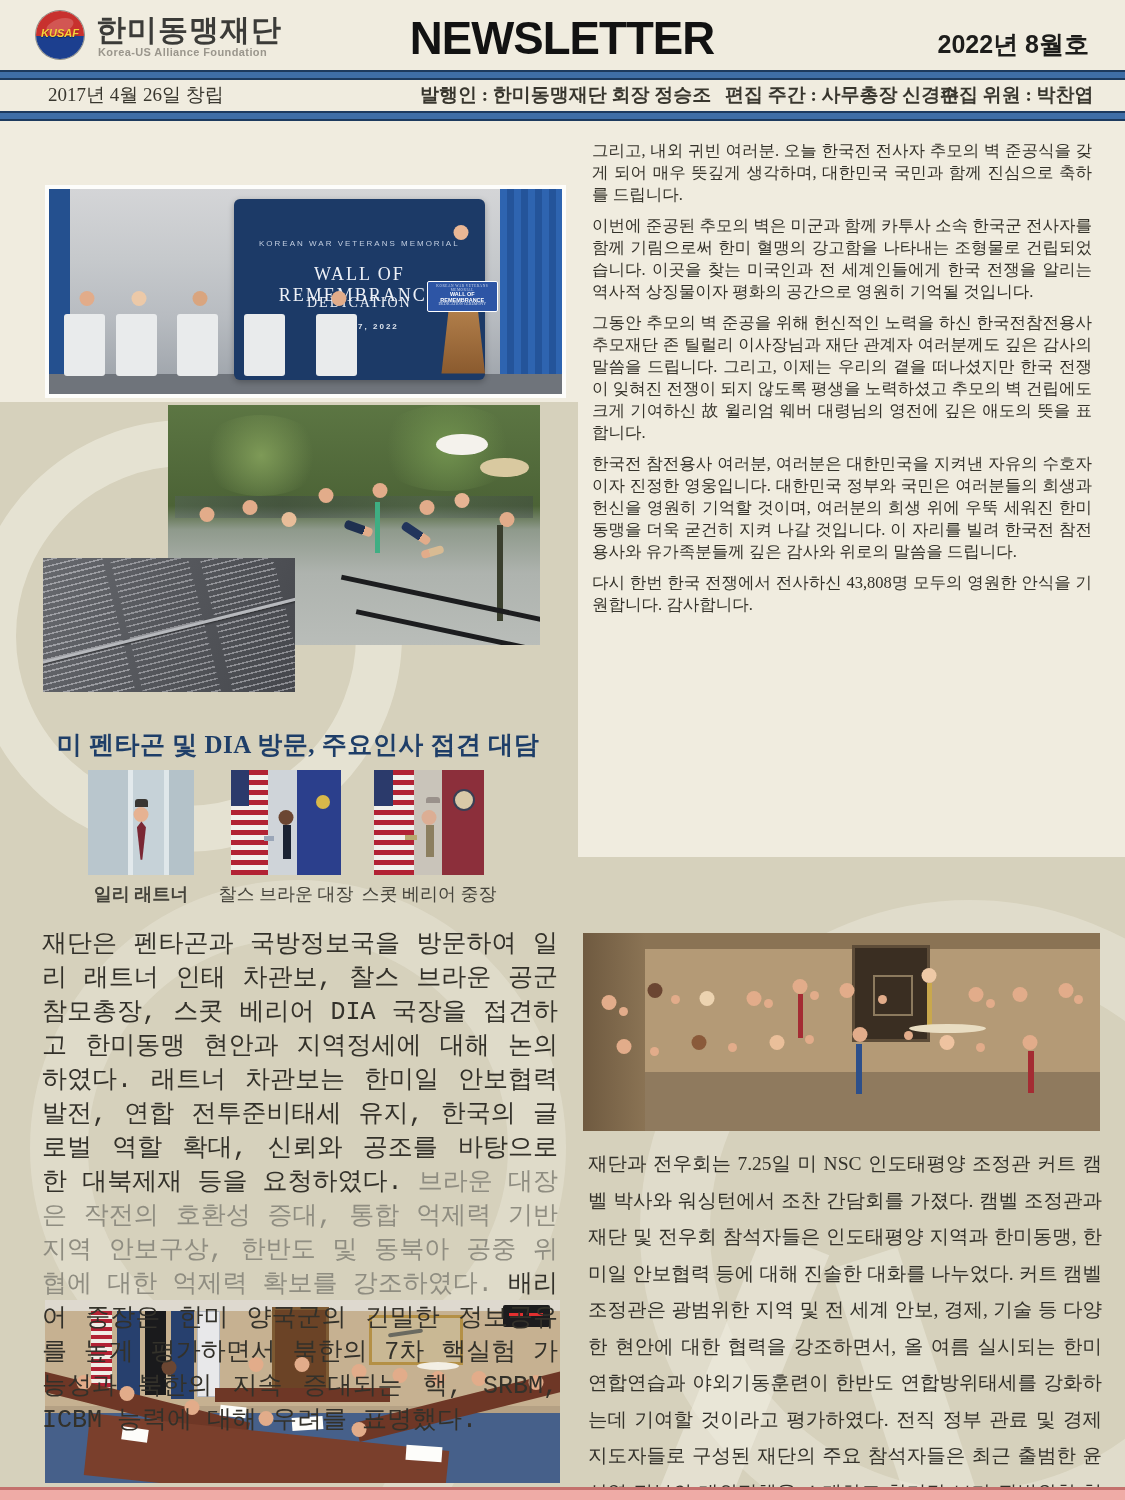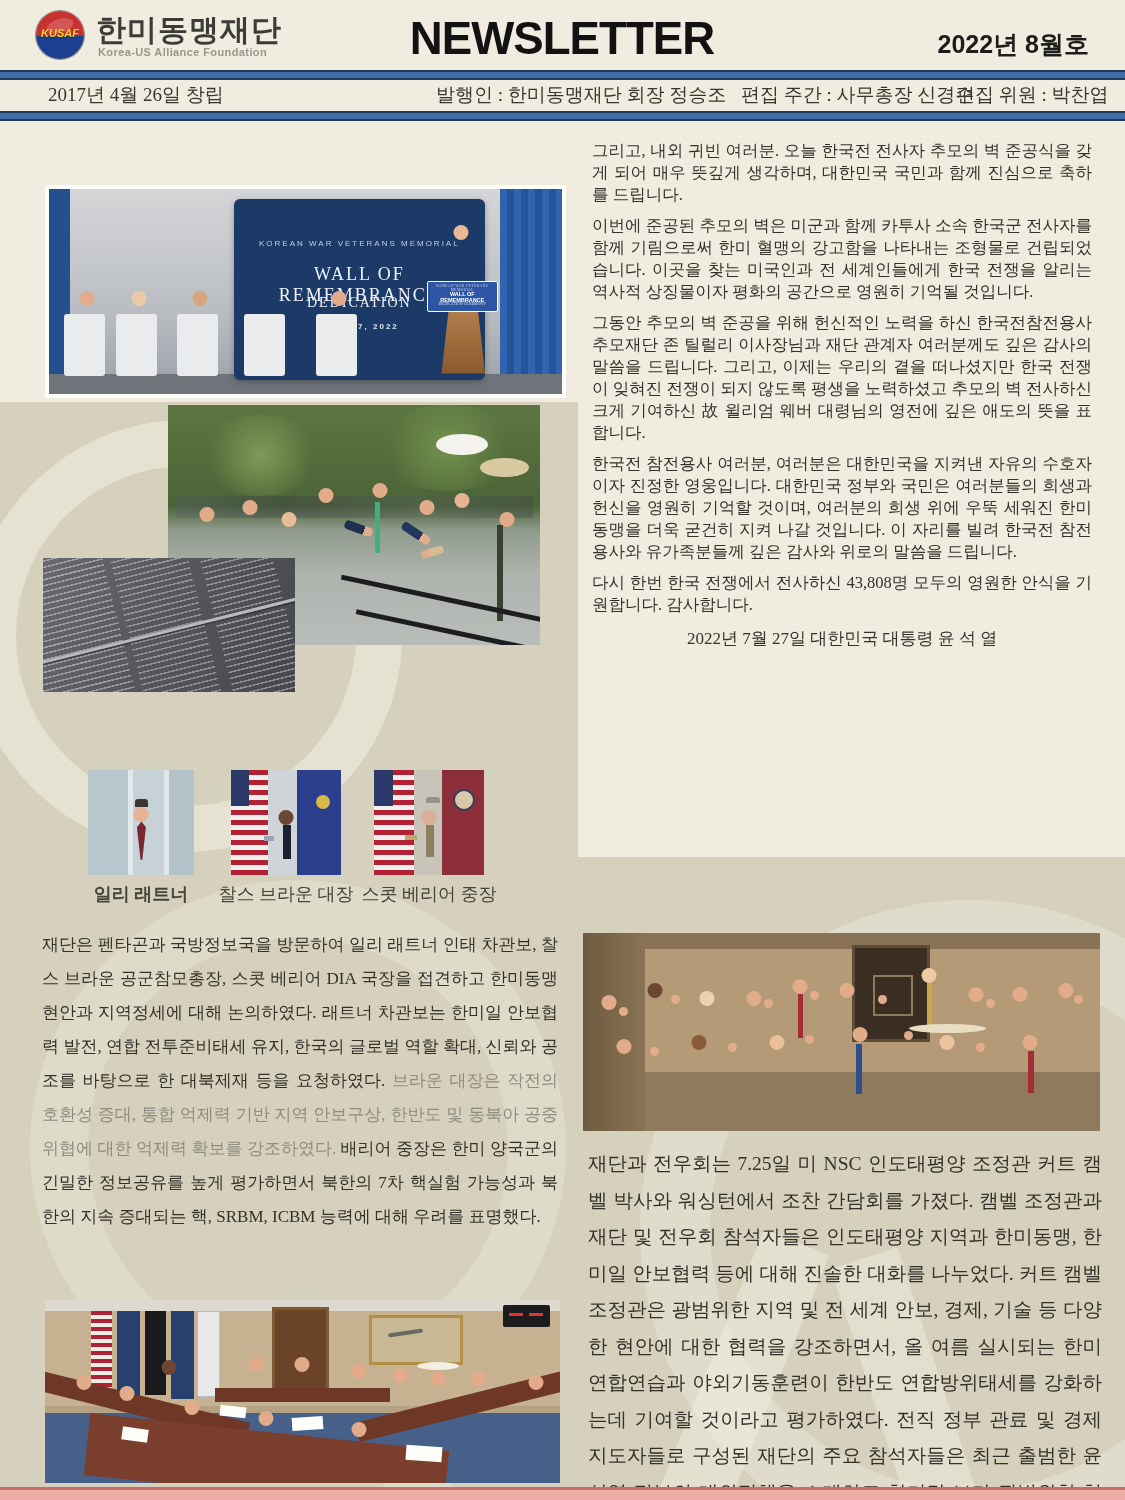--- a/index.html
+++ b/index.html
@@ -15,29 +15,29 @@
             font-family:"Liberation Sans","DejaVu Sans",sans-serif;font-weight:900;font-size:47px;letter-spacing:-1px;color:#121212;transform:scaleX(.97);z-index:3;}
   .issue{position:absolute;right:36px;top:28px;font-family:"Liberation Sans",sans-serif;font-weight:700;font-size:25px;color:#1d1d1b;z-index:3;}
   .badge{position:absolute;left:36px;top:11px;width:48px;height:48px;border-radius:50%;
          background:linear-gradient(180deg,#c8312e 0 52%,#1c3f8f 52% 100%);box-shadow:0 0 0 1px #8b8b85;z-index:3;}
   .badge span{position:absolute;left:0;right:0;top:16px;text-align:center;font-family:"Liberation Sans",sans-serif;
               font-weight:700;font-style:italic;font-size:11px;color:#f5d23c;text-shadow:0 1px 1px #00000066;}
   .badge i{position:absolute;left:10px;top:8px;width:28px;height:14px;border-radius:50%;background:#ffffff2e;transform:rotate(-18deg);}
   .orgkr{position:absolute;left:96px;top:10px;font-family:"Liberation Sans",sans-serif;font-weight:800;font-size:30px;letter-spacing:1px;color:#3b3b38;z-index:3;}
   .orgen{position:absolute;left:98px;top:46px;font-family:"Liberation Sans",sans-serif;font-weight:700;font-size:11px;letter-spacing:.4px;color:#9a968c;z-index:3;}
   .infoline{position:absolute;top:82px;font-size:19px;color:#38362e;z-index:3;}
-  .infoline b{font-weight:400;margin-left:16px;}
+  .infoline b{font-weight:700;}
   
   .sec-title{position:absolute;text-align:center;font-size:25px;font-weight:700;color:#1e3e68;letter-spacing:.5px;z-index:3;}
   
   .speech{position:absolute;left:592px;top:140px;width:500px;font-size:16.5px;line-height:22px;text-align:justify;color:#34322a;z-index:3;}
   .speech p{margin:0 0 9px 0;}
   .speech p.first{margin-bottom:20px;}
   .speech .sig{margin-top:12px;text-align:center;font-size:17px;}
-  .body-l{position:absolute;left:42px;top:928px;width:516px;font-size:17px;line-height:34px;text-align:justify;color:#33312a;z-index:3;}
+  .body-l{position:absolute;left:42px;top:928px;width:516px;font-size:25px;line-height:34px;text-align:justify;color:#33312a;z-index:3;font-family:Liberation Mono, monospace;}
   .body-l .gray{color:#8f8d81;}
   .body-r{position:absolute;left:588px;top:1146px;width:514px;font-size:19.5px;line-height:36.5px;text-align:justify;color:#33312a;z-index:3;}
   .caption{position:absolute;font-size:18px;color:#45433b;text-align:center;z-index:3;}
   
   .photo{position:absolute;overflow:hidden;z-index:2;background:#888;}
   .fig{position:absolute;border-radius:7px 7px 0 0;}
   .fig::before{content:"";position:absolute;left:50%;top:-13px;transform:translateX(-50%);
                width:15px;height:15px;border-radius:50%;background:var(--skin,#e2ac8a);}
   .fist{position:absolute;width:9px;height:9px;border-radius:50%;background:#e2ac8a;}
   .chair{position:absolute;background:#e9ebec;border-radius:3px;}
@@ -138,26 +138,26 @@
     <div class="bl" style="inset:0;background:linear-gradient(115deg,#67696e 0%,#56585d 45%,#45474c 100%);"></div>
     <div class="bl" style="left:-10%;top:-20%;width:40%;height:150%;transform:rotate(-14deg);background:repeating-linear-gradient(0deg,rgba(238,238,243,.42) 0 1.5px,transparent 1.5px 6px);"></div>
     <div class="bl" style="left:34%;top:-20%;width:30%;height:150%;transform:rotate(-14deg);background:repeating-linear-gradient(0deg,rgba(238,238,243,.38) 0 1.5px,transparent 1.5px 6px);"></div>
     <div class="bl" style="left:70%;top:-20%;width:28%;height:150%;transform:rotate(-14deg);background:repeating-linear-gradient(0deg,rgba(238,238,243,.4) 0 1.5px,transparent 1.5px 6px);"></div>
     <div class="bl" style="left:-8%;top:52%;width:120%;height:3px;background:#b7b9bd;transform:rotate(-14deg);box-shadow:0 1px 2px #00000088;"></div>
   </div>
 
   <div class="speech">
     <p>그리고, 내외 귀빈 여러분. 오늘 한국전 전사자 추모의 벽 준공식을 갖게 되어 매우 뜻깊게 생각하며, 대한민국 국민과 함께 진심으로 축하를 드립니다.</p>
     <p>이번에 준공된 추모의 벽은 미군과 함께 카투사 소속 한국군 전사자를 함께 기림으로써 한미 혈맹의 강고함을 나타내는 조형물로 건립되었습니다. 이곳을 찾는 미국인과 전 세계인들에게 한국 전쟁을 알리는 역사적 상징물이자 평화의 공간으로 영원히 기억될 것입니다.</p>
-    <p>그동안 추모의 벽 준공을 위해 헌신적인 노력을 하신 한국전참전용사추모재단 존 틸럴리 이사장님과 재단 관계자 여러분께도 깊은 감사의 말씀을 드립니다. 그리고, 이제는 우리의 곁을 떠나셨지만 한국 전쟁이 잊혀진 전쟁이 되지 않도록 평생을 노력하셨고 추모의 벽 전사하신 크게 기여하신 故 윌리엄 웨버 대령님의 영전에 깊은 애도의 뜻을 표합니다.</p>
+    <p>그동안 추모의 벽 준공을 위해 헌신적인 노력을 하신 한국전참전용사추모재단 존 틸럴리 이사장님과 재단 관계자 여러분께도 깊은 감사의 말씀을 드립니다. 그리고, 이제는 우리의 곁을 떠나셨지만 한국 전쟁이 잊혀진 전쟁이 되지 않도록 평생을 노력하셨고 추모의 벽 건립에도 크게 기여하신 故 윌리엄 웨버 대령님의 영전에 깊은 애도의 뜻을 표합니다.</p>
     <p>한국전 참전용사 여러분, 여러분은 대한민국을 지켜낸 자유의 수호자이자 진정한 영웅입니다. 대한민국 정부와 국민은 여러분들의 희생과 헌신을 영원히 기억할 것이며, 여러분의 희생 위에 우뚝 세워진 한미동맹을 더욱 굳건히 지켜 나갈 것입니다. 이 자리를 빌려 한국전 참전용사와 유가족분들께 깊은 감사와 위로의 말씀을 드립니다.</p>
     <p>다시 한번 한국 전쟁에서 전사하신 43,808명 모두의 영원한 안식을 기원합니다. 감사합니다.</p>
-    <div class="sig">2022년 7월 27일 대한민국 대통령 윤 석 열</div>
-  </div>
-
+  </div>
+
+  <div class="sec-title" style="left:40px;top:728px;width:516px;">미 펜타곤 및 DIA 방문, 주요인사 접견 대담</div>
 
   <div class="photo" style="left:88px;top:770px;width:106px;height:105px;">
     <div class="bl" style="inset:0;background:linear-gradient(90deg,#b9c6cd 0 38%,#e2e9ec 38% 42%,#c6d2d8 42% 72%,#dfe7ea 72% 76%,#b4c2c9 76% 100%);"></div>
     <div class="fig" style="left:18%;bottom:0;width:64%;height:52%;--coat:#33363b;--skin:#e6b292;">
       <div class="bl" style="left:44%;top:2%;width:9px;height:70%;background:#7a2734;clip-path:polygon(50% 0,100% 15%,60% 100%,40% 100%,0 15%);"></div>
     </div>
     <div class="bl" style="left:44%;top:28%;width:13px;height:8px;background:#3a3733;border-radius:3px 3px 0 0;"></div>
   </div>
 
   <div class="photo" style="left:231px;top:770px;width:110px;height:105px;">

